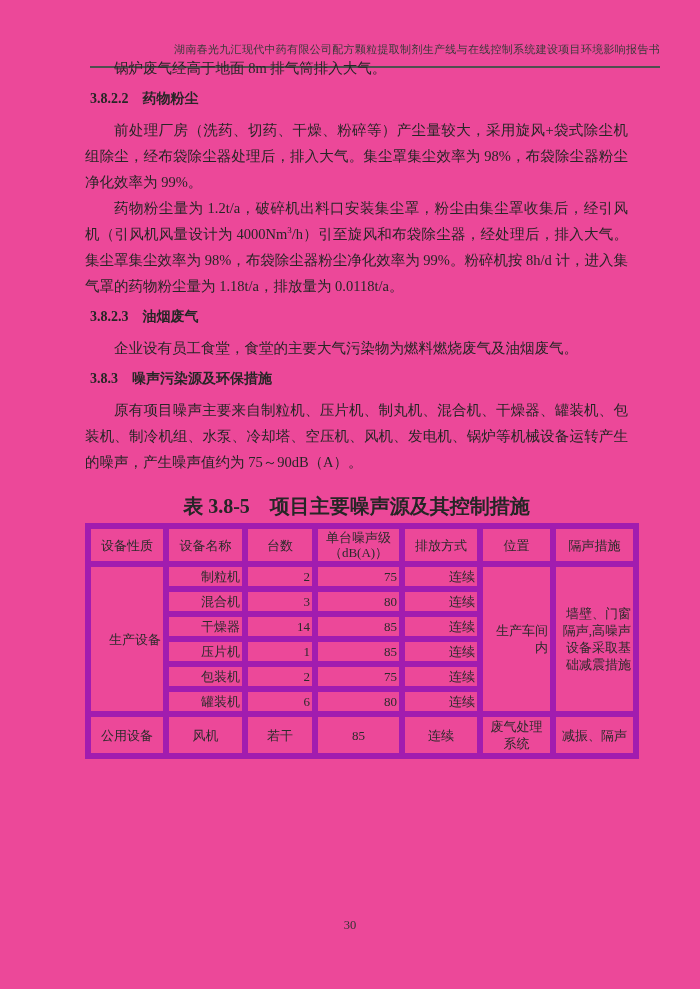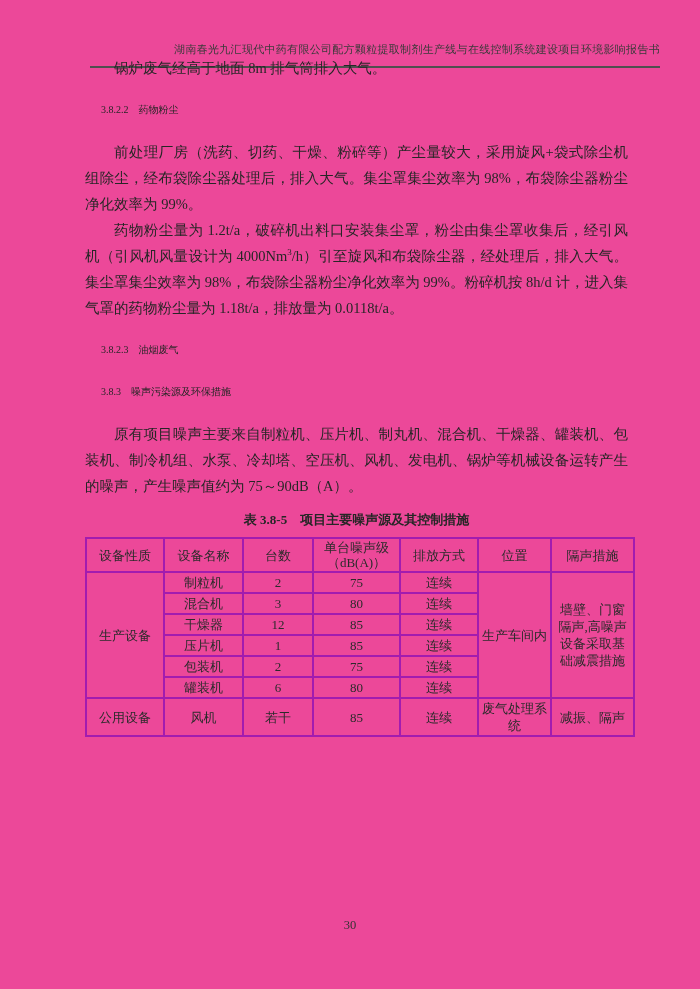--- a/index.html
+++ b/index.html
@@ -28,61 +28,61 @@
   .doc-main{
     position:absolute;
     left:85px;top:55px;
     width:543px;
     font-size:14.5px;
     line-height:26px;
     text-align:justify;
   }
   .doc-main p{margin:0;text-indent:2em;}
   .doc-main h3{
-    margin:16px;
-    font-size:10px;
-    font-weight:normal;
+    margin:5px;
+    font-size:14px;
+    font-weight:bold;
     line-height:26px;
     text-indent:0;
   }
   .p-first{margin-top:14px;}
   .h-gap{margin-top:10px;}
   .p-gap{margin-top:6px;}
   .h-gap-sm{margin-top:8px;}
   sup{font-size:0.62em;line-height:0;}
   sub{font-size:0.62em;line-height:0;}
   
   .table-title{
-    margin-top:8px;
+    margin-top:18px;
     text-align:center;
     font-weight:bold;
-    font-size:13px;
+    font-size:20px;
     line-height:26px;
     text-indent:0;
   }
   table.noise{
     margin-top:4px;
     border-collapse:collapse;
     table-layout:fixed;
     width:548px;
     font-size:13px;
     color:#2b2b2b;
   }
   table.noise td,table.noise th{
-    border:2px solid #a21caf;
+    border:6px solid #a21caf;
     text-align:center;
     vertical-align:middle;
     padding:1px 2px;
     font-weight:normal;
     line-height:15px;
     overflow:hidden;
   }
   tr.tr-head{height:33px;}
   tr.tr-data{height:20px;}
-  tr.tr-data td{line-height:17px;}
+  tr.tr-data td{line-height:17px;text-align:right;}
   tr.tr-last{height:26px;}
   tr.tr-last td{line-height:17px;}
   td.cell-measure{line-height:18px;}
   
   .page-number{
     position:absolute;
     top:918px;left:0;right:0;
     text-align:center;
     font-size:12.5px;
     color:#333;
@@ -102,20 +102,21 @@
     <p class="p-first">锅炉废气经高于地面 8m 排气筒排入大气。</p>
 
     <h3 class="h-gap">3.8.2.2　药物粉尘</h3>
 
     <p>前处理厂房（洗药、切药、干燥、粉碎等）产尘量较大，采用旋风+袋式除尘机组除尘，经布袋除尘器处理后，排入大气。集尘罩集尘效率为 98%，布袋除尘器粉尘净化效率为 99%。</p>
 
     <p class="p-gap"><span>药物粉尘量为 1.2t/a，破碎机出料口安装集尘罩，粉尘由集尘罩收集后，经引风机（引风机风量设计为 4000Nm</span><sup>3</sup><span>/h）引至旋风和布袋除尘器，经处理后，排入大气。集尘罩集尘效率为 98%，布袋除尘器粉尘净化效率为 99%。粉碎机按 8h/d 计，进入集气罩的药物粉尘量为 1.18t/a，排放量为 0.0118t/a。</span></p>
 
     <h3 class="h-gap">3.8.2.3　油烟废气</h3>
 
+    <p>企业设有员工食堂，食堂的主要大气污染物为燃料燃烧废气及油烟废气。</p>
 
 
 
     <h3 class="h-gap-sm">3.8.3　噪声污染源及环保措施</h3>
 
     <p>原有项目噪声主要来自制粒机、压片机、制丸机、混合机、干燥器、罐装机、包装机、制冷机组、水泵、冷却塔、空压机、风机、发电机、锅炉等机械设备运转产生的噪声，产生噪声值约为 75～90dB（A）。</p>
 
     <div class="table-title">表 3.8-5　项目主要噪声源及其控制措施</div>
 
     <table class="noise">
@@ -148,21 +149,21 @@
           <td rowspan="6" class="cell-measure">墙壁、门窗隔声,高噪声设备采取基础减震措施</td>
         </tr>
         <tr class="tr-data">
           <td>混合机</td>
           <td>3</td>
           <td>80</td>
           <td>连续</td>
         </tr>
         <tr class="tr-data">
           <td>干燥器</td>
-          <td>12</td>
+          <td>14</td>
           <td>85</td>
           <td>连续</td>
         </tr>
         <tr class="tr-data">
           <td>压片机</td>
           <td>1</td>
           <td>85</td>
           <td>连续</td>
         </tr>
         <tr class="tr-data">

